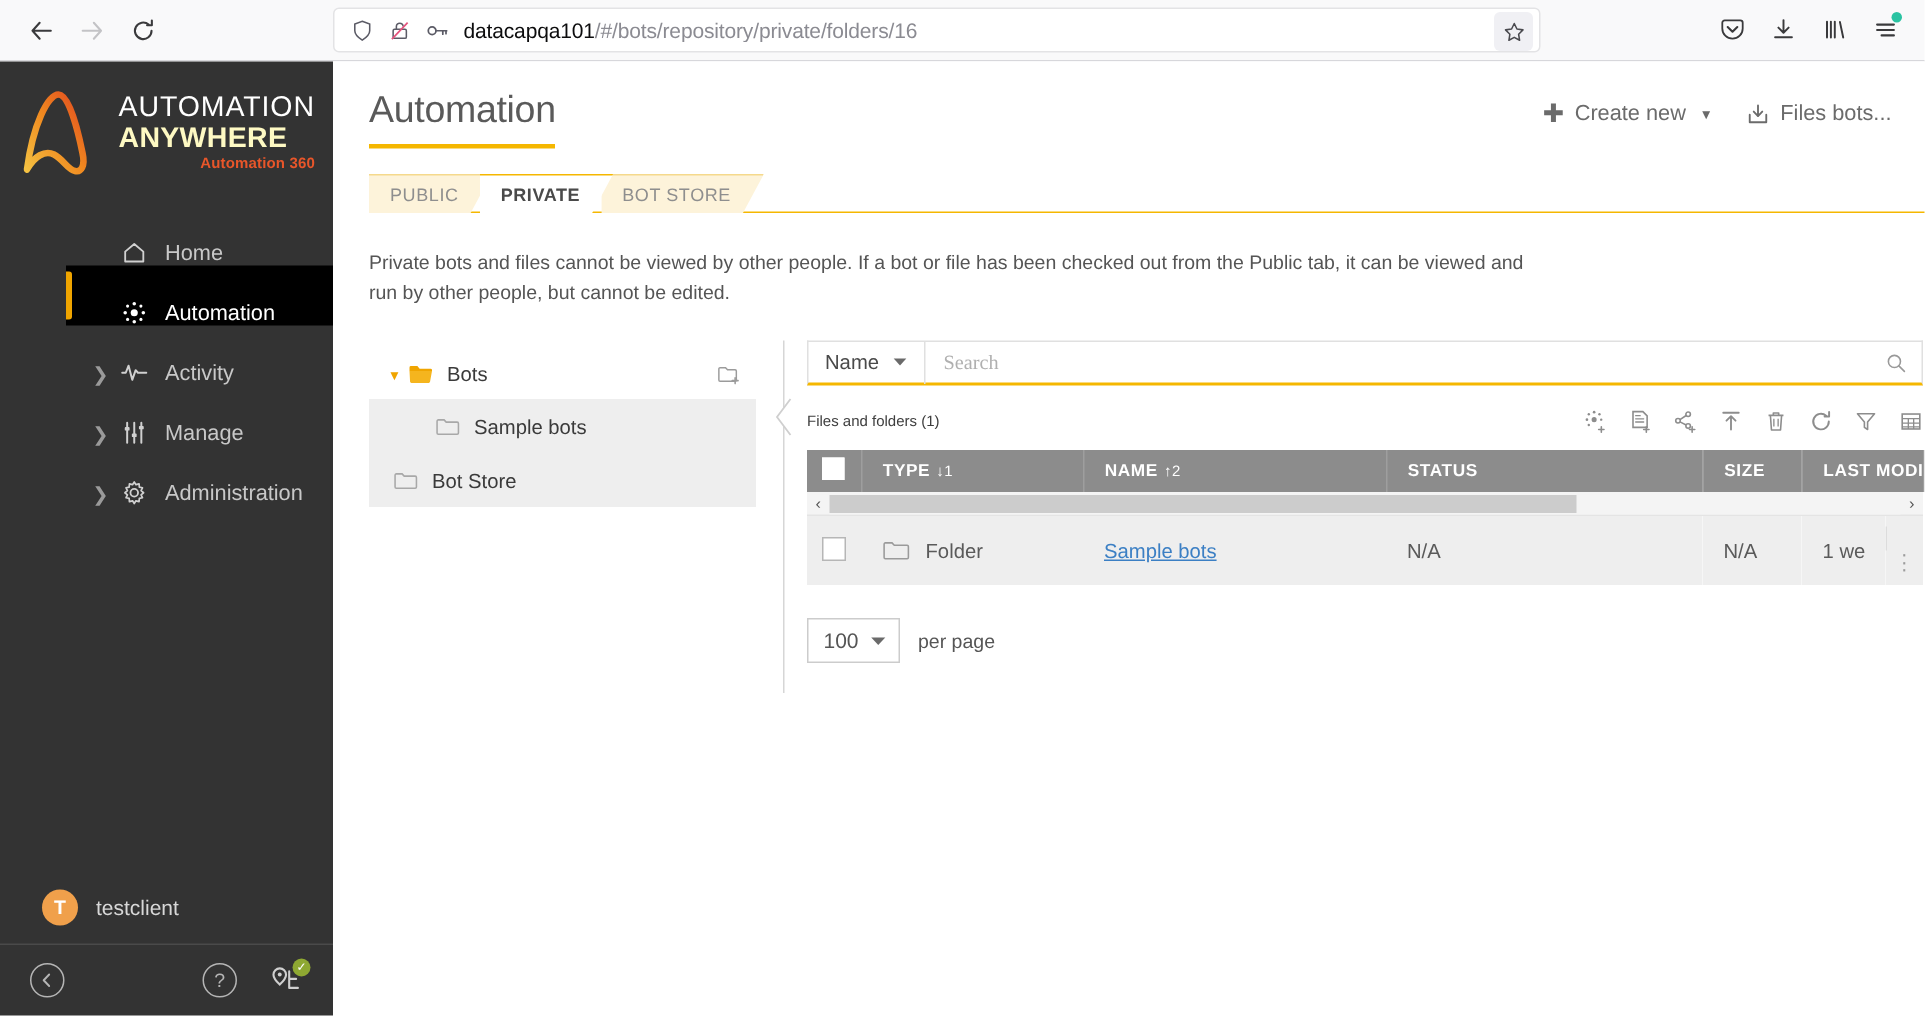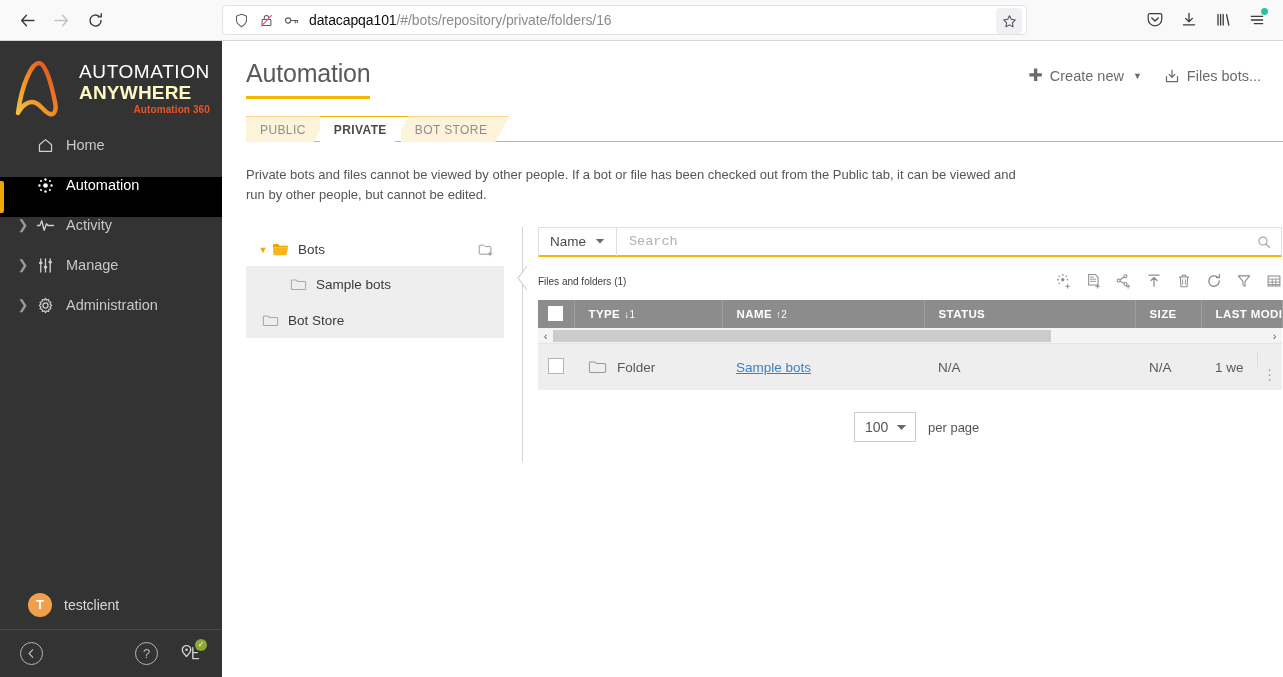--- a/index.html
+++ b/index.html
@@ -88,23 +88,23 @@
     font-size: 19px; letter-spacing: 0.2px; color: #fef9c3;
     font-weight: 700; margin-top: 2px;
   }
   .logo-l3 {
     font-size: 10px; color: #e8562a; font-weight: 600;
     text-align: right; margin-top: 3px; letter-spacing: 0.1px;
   }
 
   .nav { margin-top: 6px; }
   .nav-item {
-    height: 40px; display: flex; align-items: flex-start;
+    height: 40px; display: flex; align-items: flex-end;
     color: #c8c8c8; font-size: 14.5px;
-    position: relative; padding-left: 14px;
+    position: relative; padding-left: 14px; margin-left: 44px;
   }
   .nav-item .caret {
     width: 18px; font-size: 13px; color: #9a9a9a;
     display: flex; align-items: center; justify-content: center;
     flex-shrink: 0;
   }
   .nav-item .navico {
     width: 26px; display: flex; align-items: center; justify-content: center;
     flex-shrink: 0; color: #d0d0d0;
   }
@@ -261,21 +261,21 @@
   }
   .search-select {
     display: flex; align-items: center; gap: 9px;
     padding: 0 11px; height: 28px;
     font-size: 13.5px; color: #4a4a4a;
     border-right: 1px solid #e0e0e0;
   }
   .search-input {
     flex: 1; border: none; outline: none;
     font-size: 13.5px; color: #0f766e; padding: 0 12px;
-    font-family: Liberation Mono, monospace;
+    font-family: Liberation Serif, serif;
     background: transparent;
   }
   .search-input::placeholder { color: #b0b0b0; }
   .search-mag { padding-right: 10px; color: #999; display: flex; }
 
   .files-row {
     display: flex; align-items: center; justify-content: space-between;
     margin-top: 16px; width: 744px;
   }
   .files-label { font-size: 10px; color: #3d3d3d; }
@@ -334,21 +334,21 @@
   .link { color: #3b7fc4; text-decoration: underline; }
   .kebab {
     color: #9b9b9b; font-size: 14px; letter-spacing: 0;
     line-height: 5px; text-align: center;
     border-left: 1px solid #dcdcdc; padding-left: 10px;
   }
   .kebab span { display: block; }
 
   .pager {
     display: flex; align-items: center; gap: 12px;
-    margin-top: 22px; margin-left: 316px;
+    margin-top: 22px; 
   }
   .pg-select {
     width: 62px; height: 30px;
     border: 1px solid #cccccc; background: #fff;
     display: flex; align-items: center; justify-content: space-between;
     padding: 0 8px 0 10px;
     font-size: 14px; color: #555;
   }
   .pg-label { font-size: 13px; color: #555; }
   svg { display: block; }

